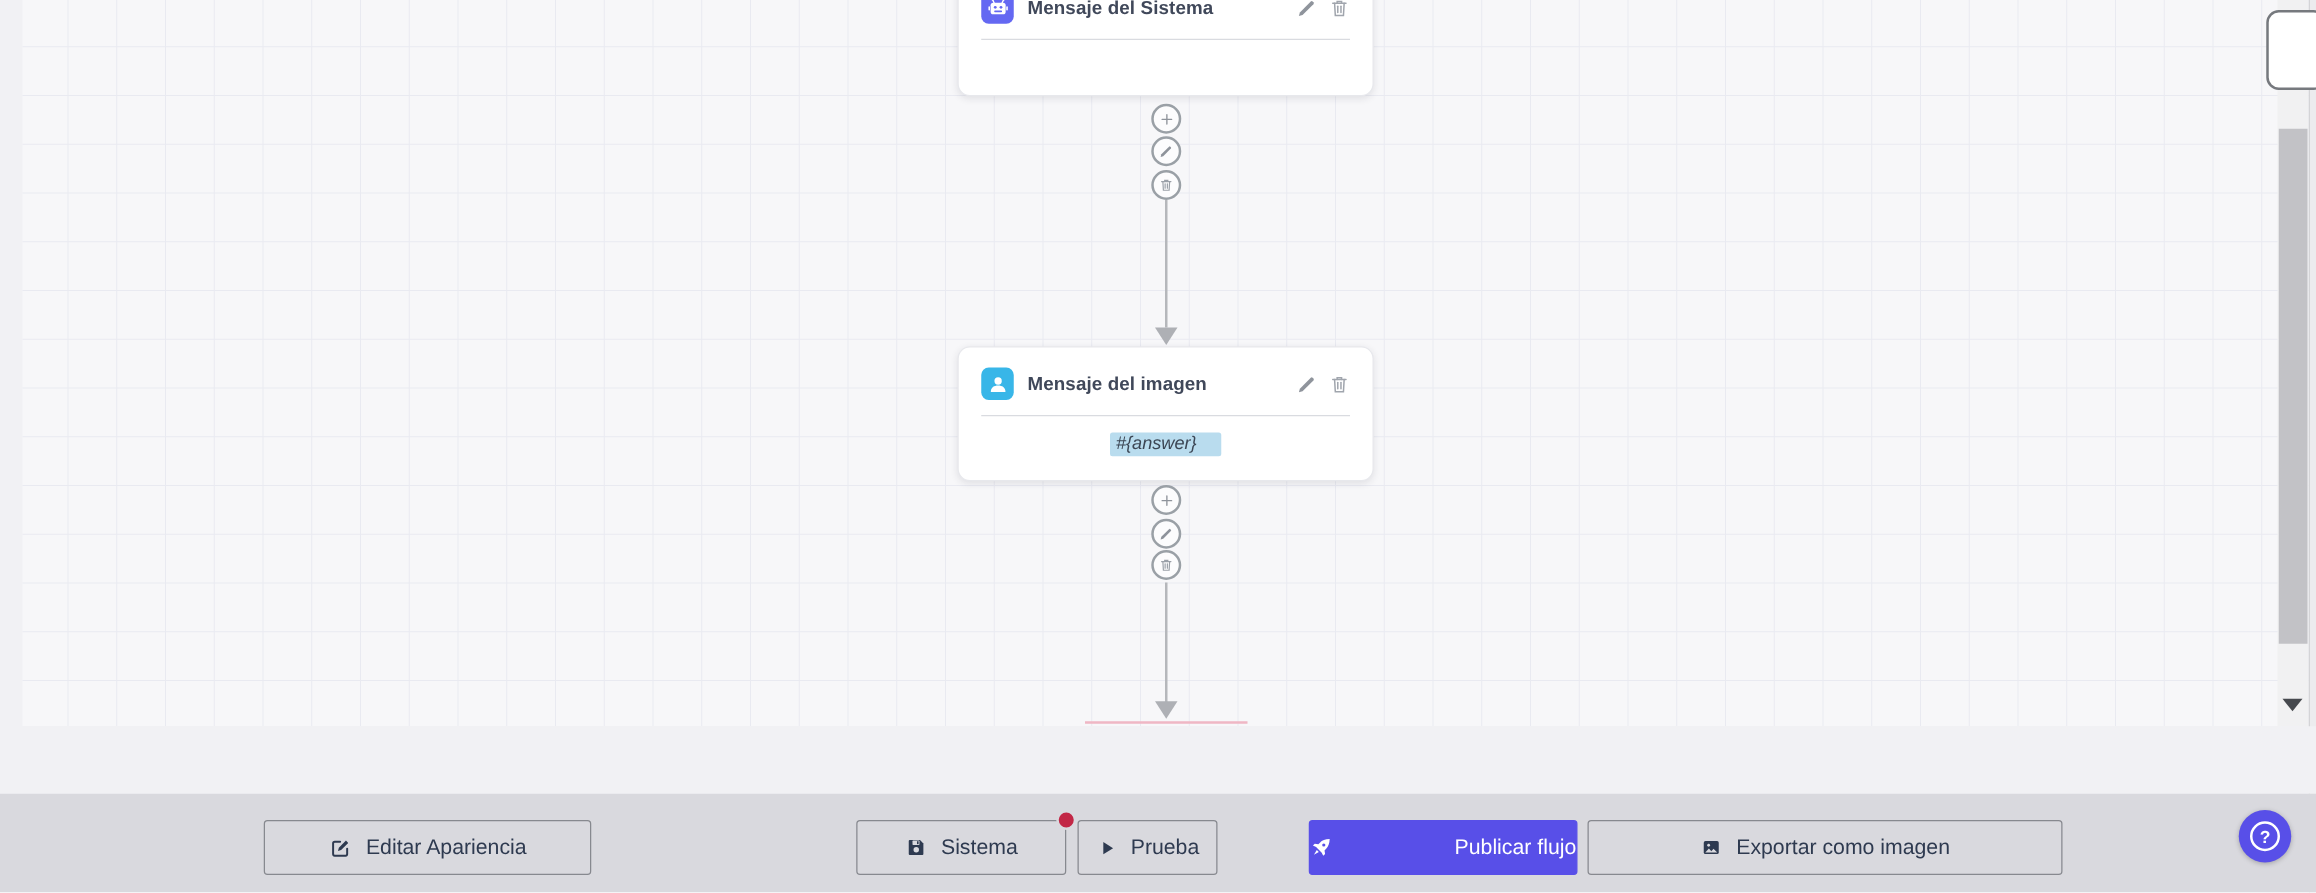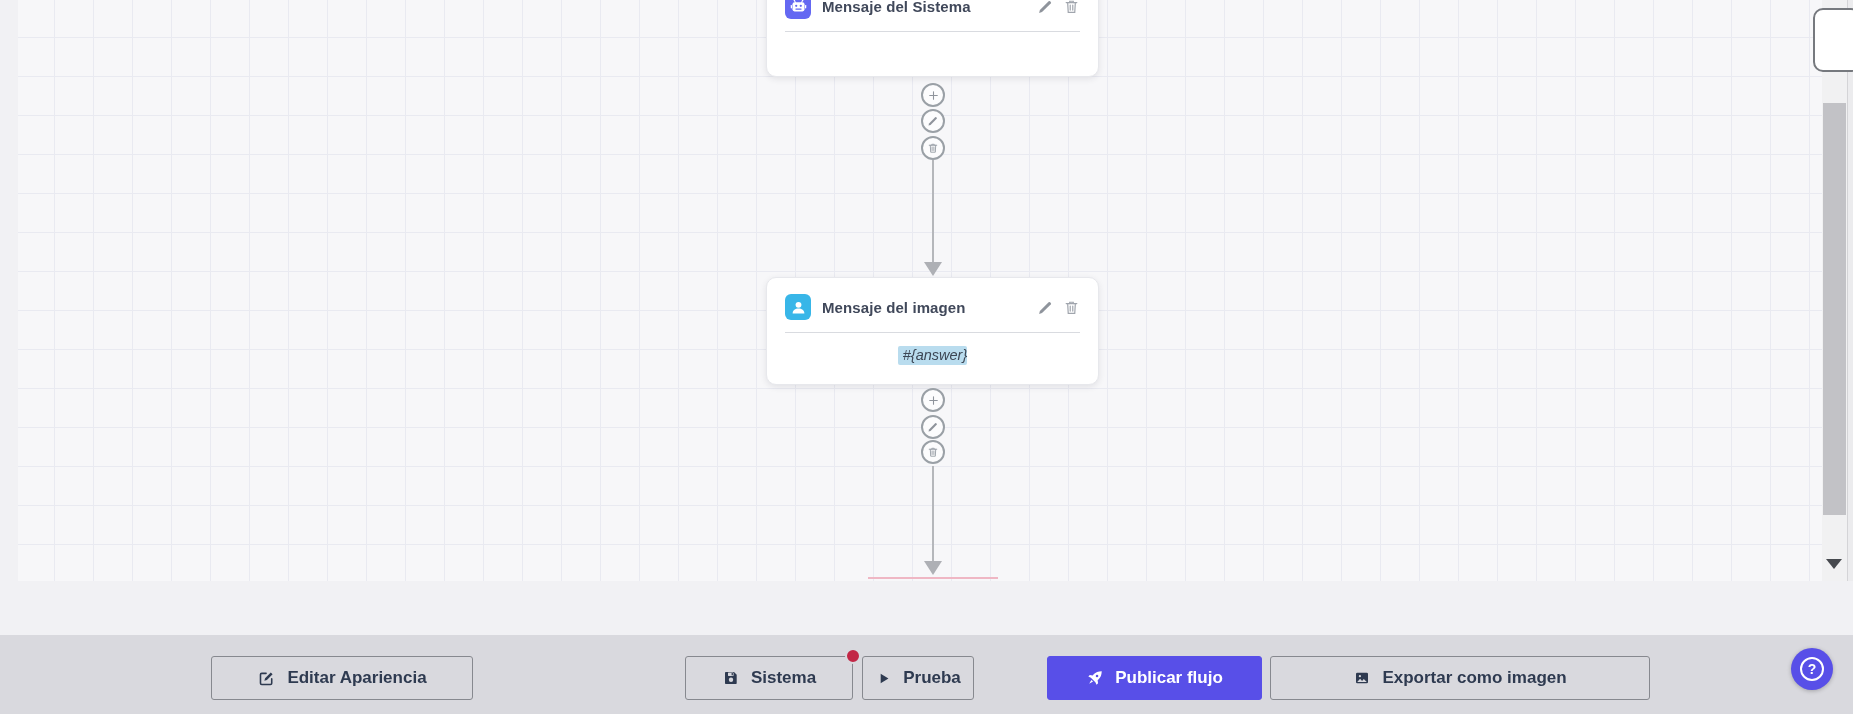--- a/index.html
+++ b/index.html
@@ -39,21 +39,21 @@
     margin-left:11px; font-size:15px; font-weight:700; color:#40485a; letter-spacing:.1px;
     flex:1 1 auto; white-space:nowrap; overflow:hidden;
   }
   .node-actions { display:flex; align-items:center; gap:9px; }
   .icon-btn { display:inline-flex; align-items:center; justify-content:center; cursor:pointer; }
   .node-divider { height:1px; background:#d9dbe0; margin:12px 18px 0 18px; }
   .node-body { padding:13px 18px 0 18px; font-size:14px; color:#4b515c; }
   .node-body.centered { text-align:center; }
   .var-chip {
     display:inline-block; background:#b9dcee; color:#3c4654;
-    font-style:italic; font-size:14.5px; padding:1px 0 2px 5px; border-radius:2px;
+    font-style:italic; font-size:14.5px; padding:1px 20px 2px 5px; border-radius:2px;
   }
 
   
   .conn-btn {
     position:absolute; left:903px; width:24px; height:24px; border-radius:50%;
     background:#fcfcfd; border:2px solid #9aa0a6;
     display:flex; align-items:center; justify-content:center; cursor:pointer;
   }
   .conn-line { position:absolute; left:914px; width:2px; background:#b5b7bb; }
   .conn-arrow {
@@ -79,23 +79,23 @@
 
   
   .light-band { position:absolute; left:0; top:581px; width:1853px; height:54px; background:#f1f1f4; }
   .toolbar { position:absolute; left:0; top:635px; width:1853px; height:79px; background:#d9d9de; }
 
   
   .tb-btn {
     position:absolute; top:21px; height:44px;
     display:flex; align-items:center; justify-content:center; gap:11px;
     background:#d9d9de; border:1px solid #87898f; border-radius:3px;
-    font-size:17px; font-weight:700; color:#2e3a50; cursor:pointer;
-  }
-  .tb-btn.primary { background:#584fe8; border-color:#584fe8; color:#ffffff; }
+    font-size:17px; font-weight:400; color:#2e3a50; cursor:pointer;
+  }
+  .tb-btn.primary { background:#584fe8; border-color:#584fe8; color:#ffffff;justify-content:space-between; }
   .badge {
     position:absolute; left:845px; top:13px; width:16px; height:16px; border-radius:50%;
     background:#c22746; border:2px solid #d9d9de; z-index:3;
   }
 
   
   .help-btn {
     position:absolute; left:1791px; top:648px; width:42px; height:42px; border-radius:50%;
     background:#584fe8; display:flex; align-items:center; justify-content:center;
     box-shadow:0 1px 4px rgba(0,0,0,.25); cursor:pointer; z-index:5;

